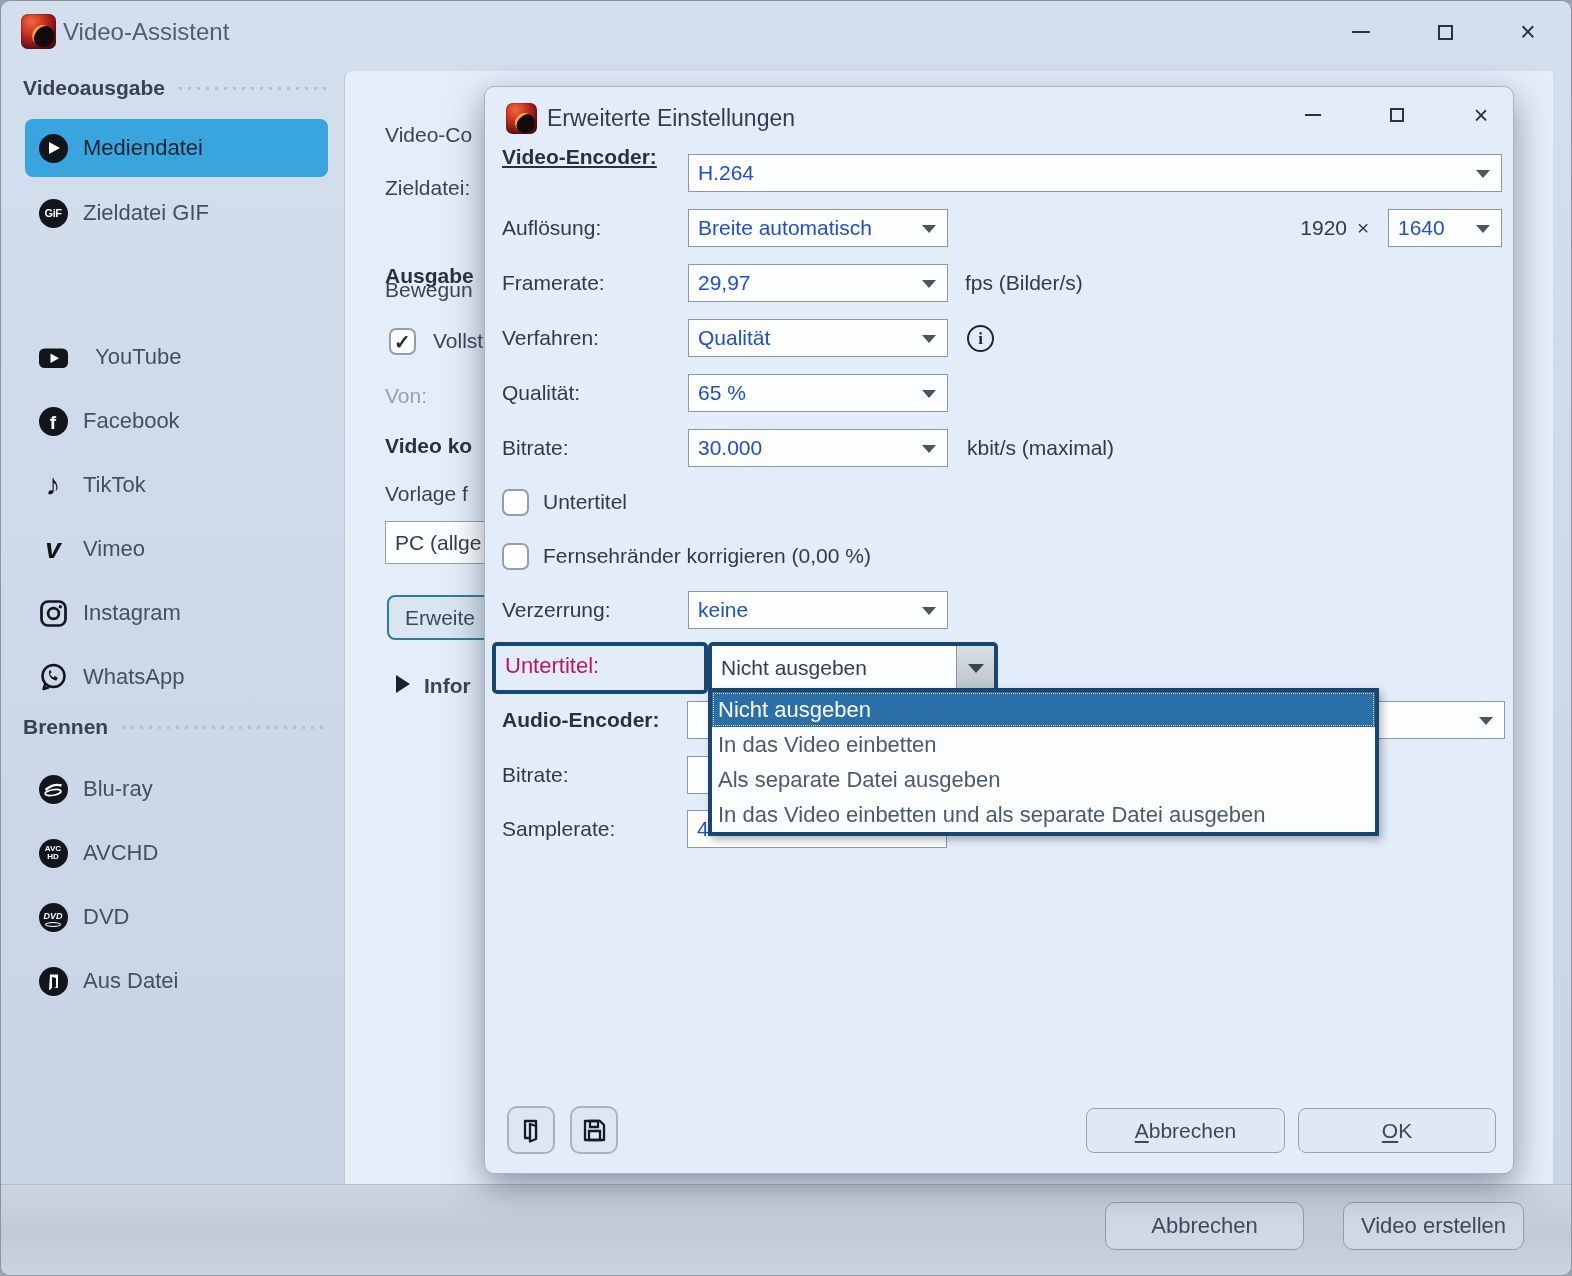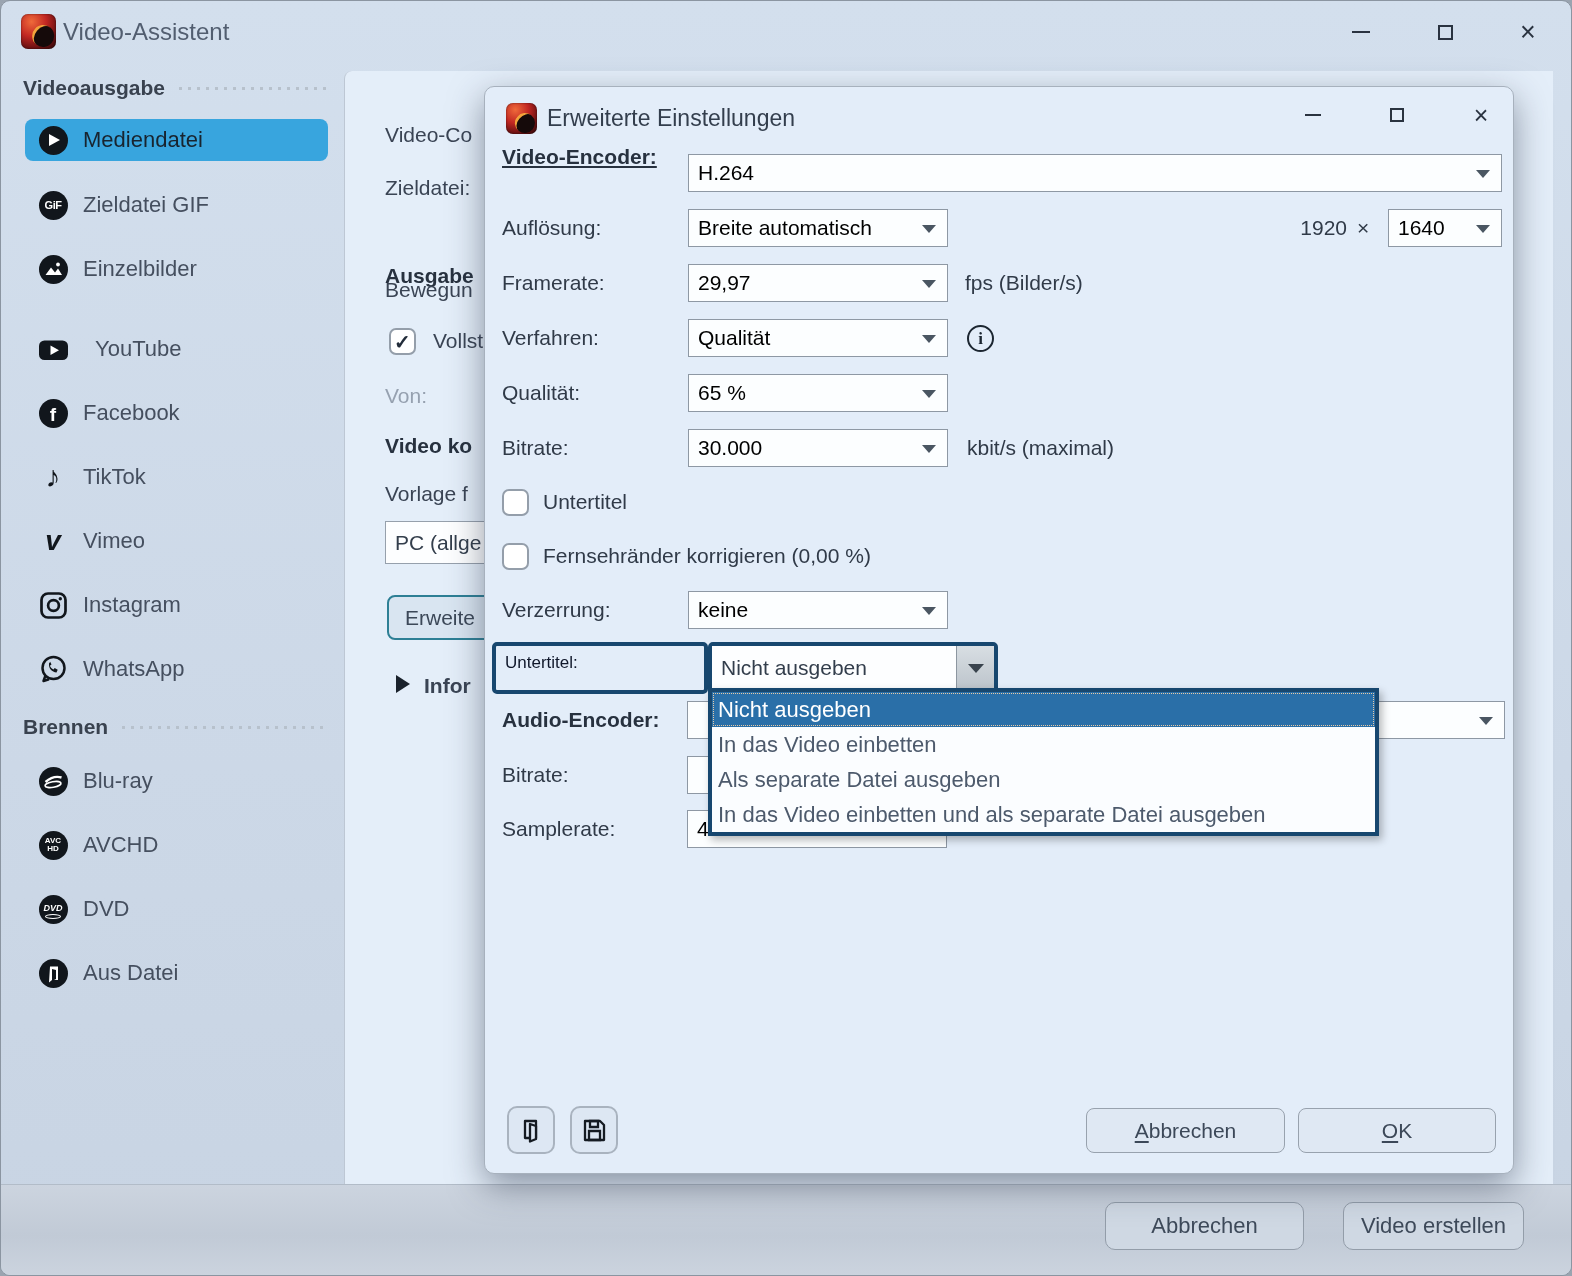--- a/index.html
+++ b/index.html
@@ -16,21 +16,21 @@
   .appicon{border-radius:7px;background:radial-gradient(circle at 30% 22%,#ef6a3a 0%,#c22722 40%,#6b1112 72%,#300909 100%);position:relative;overflow:hidden;box-shadow:inset 0 0 2px rgba(0,0,0,.6);}
   .appicon .lens{position:absolute;right:6%;bottom:4%;width:64%;height:64%;border-radius:50%;background:#150a0a;border-left:3px solid #f3a33c;transform:rotate(40deg);}
   .wtitle{font-size:24px;color:#525e70;}
   .winbtn{width:46px;height:40px;display:flex;align-items:center;justify-content:center;color:#2a3340;}
   .glyph-min{width:18px;height:2.5px;background:#2a3340;}
   .glyph-max{width:15px;height:15px;border:2.5px solid #2a3340;}
   .glyph-close{font-size:27px;line-height:27px;color:#2a3340;}
   
   .sec-head{font-size:21px;font-weight:bold;color:#39424f;display:flex;align-items:center;}
   .dots{flex:1;height:3px;margin-left:14px;background:repeating-linear-gradient(to right,#b7c1cc 0 3px,transparent 3px 9px);}
-  .side-item{position:absolute;left:24px;width:303px;height:42px;display:flex;align-items:center;border-radius:8px;color:#454f5f;font-size:22px;}
+  .side-item{position:absolute;left:24px;width:303px;height:58px;display:flex;align-items:center;border-radius:8px;color:#454f5f;font-size:22px;}
   .side-item.selected{background:#38a5de;color:#18242f;}
   .side-item .ictr{width:32px;height:32px;margin:0 14px 0 12px;display:flex;align-items:center;justify-content:center;flex:none;}
   .blkcirc{width:29px;height:29px;border-radius:50%;background:#11161c;display:flex;align-items:center;justify-content:center;color:#fff;position:relative;}
   .tri-play{width:0;height:0;border-left:11px solid #fff;border-top:6.5px solid transparent;border-bottom:6.5px solid transparent;margin-left:3px;}
   .gif-txt{font-size:11px;font-weight:bold;letter-spacing:-.5px;}
   .avchd-txt{font-size:8px;font-weight:bold;line-height:8px;text-align:center;}
   .charicon{font-size:27px;color:#11161c;font-weight:bold;}
   
   .panel{left:343px;top:70px;width:1209px;height:1113px;background:#e4eef9;border-left:1px solid #bdc7d4;border-top-left-radius:8px;z-index:1;}
   .bglbl{position:absolute;font-size:21px;color:#3a4454;line-height:28px;white-space:nowrap;z-index:2;}
@@ -42,21 +42,21 @@
   
   .bottombar{left:0;top:1183px;width:1572px;height:93px;background:linear-gradient(180deg,#ccd4df 0%,#c1cad6 55%,#ccd4df 100%);border-top:1px solid #b2bcc8;z-index:2;}
   .mainbtn{position:absolute;height:48px;background:#cfd8e3;border:1.5px solid #939da9;border-radius:10px;display:flex;align-items:center;justify-content:center;font-size:22px;color:#3e4a5a;z-index:3;}
   
   .dialog{left:483px;top:85px;width:1030px;height:1088px;background:#e3edf9;border-radius:10px;border:1px solid #a7b1bd;box-shadow:0 12px 34px rgba(45,55,75,.5);z-index:5;}
   .dlg-title{position:absolute;left:62px;top:18px;font-size:23px;color:#333e4d;}
   .dwinbtn{position:absolute;width:44px;height:36px;top:10px;display:flex;align-items:center;justify-content:center;}
   .lbl{position:absolute;left:17px;font-size:21px;color:#303a48;line-height:28px;white-space:nowrap;}
   .bold{font-weight:bold;color:#27313f;}
   .unit{position:absolute;font-size:21px;color:#303a48;line-height:28px;white-space:nowrap;}
-  .combo{position:absolute;height:38px;background:#fcfeff;border:1px solid #8e98a4;display:flex;align-items:center;padding:0 32px 0 9px;font-size:21px;color:#000000;white-space:nowrap;overflow:hidden;}
+  .combo{position:absolute;height:38px;background:#fcfeff;border:1px solid #8e98a4;display:flex;align-items:center;padding:0 32px 0 9px;font-size:21px;color:#1d4ed8;white-space:nowrap;overflow:hidden;}
   .combo .arr{position:absolute;right:11px;top:15px;width:0;height:0;border-left:7px solid transparent;border-right:7px solid transparent;border-top:8px solid #4a5662;}
   .infoicon{position:absolute;width:27px;height:27px;border:2.5px solid #1c2631;border-radius:50%;display:flex;align-items:center;justify-content:center;font-size:17px;font-weight:bold;font-family:"Liberation Serif",serif;color:#1c2631;}
   
   .focusbox{position:absolute;border:4px solid #17476f;border-radius:5px;background:#e3edf9;z-index:8;}
   .subcombo-field{position:absolute;left:0;top:0;bottom:0;right:38px;background:#fdfeff;display:flex;align-items:center;padding-left:9px;font-size:21px;color:#333e4c;white-space:nowrap;}
   .subcombo-btn{position:absolute;right:0;top:0;bottom:0;width:38px;background:linear-gradient(180deg,#d8dee3 0%,#bcc4cb 100%);border-left:1px solid #8c96a0;display:flex;align-items:center;justify-content:center;}
   .subcombo-btn .arr{width:0;height:0;border-left:8px solid transparent;border-right:8px solid transparent;border-top:9px solid #39434d;}
   
   .dropdown{position:absolute;left:223px;top:601px;width:671px;height:148px;background:#fbfdff;border:4px solid #17476f;box-shadow:3px 4px 8px rgba(0,0,0,.28);z-index:9;display:flex;flex-direction:column;}
   .opt{height:35px;line-height:35px;padding-left:6px;font-size:22px;color:#4d5a6c;white-space:nowrap;overflow:hidden;}
@@ -115,30 +115,20 @@
     <span>Mediendatei</span>
   </div>
   <div class="side-item" style="top:183px;">
     <span class="ictr">
         <span class="blkcirc">
           <span class="gif-txt">GiF</span>
         </span>
       </span>
     <span>Zieldatei GIF</span>
   </div>
-  <div class="side-item" style="top:247px;">
-    <span class="ictr">
-        <svg width="29" height="29" viewBox="0 0 29 29">
-          <circle cx="14.5" cy="14.5" r="14.5" fill="#11161c"></circle>
-          <path d="M6.5 20 l5.5-7.5 4 5 3-4 4 6.5 z" fill="#fff"></path>
-          <circle cx="19" cy="9.5" r="1.9" fill="#fff"></circle>
-        </svg>
-      </span>
-    <span>Einzelbilder</span>
-  </div>
   <div class="side-item" style="top:327px;gap:12px;">
     <span class="ictr">
         <svg width="31" height="31" viewBox="0 0 31 31">
           <rect x="1" y="6.5" width="29" height="19.5" rx="5.5" fill="#11161c"></rect>
           <path d="M12.5 11.5 l8.5 4.75 -8.5 4.75 z" fill="#fff"></path>
         </svg>
       </span>
     <span>YouTube</span>
   </div>
   <div class="side-item" style="top:391px;">
@@ -312,21 +302,21 @@
         <span class="arr"></span>
       </div>
     <div class="lbl" style="top:728px;z-index:1;">Samplerate:</div>
     <div class="combo" style="left:202px;top:723px;width:260px;z-index:1;">
         <span>4</span>
         <span class="arr"></span>
       </div>
     <div class="unit" style="left:468px;top:728px;z-index:1;">Hz</div>
 
     <div class="focusbox" style="left:7px;top:555px;width:216px;height:52px;">
-      <div style="position:absolute;left:9px;top:7px;font-size:17px;color:#0f172a;white-space:nowrap;">Untertitel:</div>
+      <div style="position:absolute;left:9px;top:7px;font-size:22px;color:#be185d;white-space:nowrap;">Untertitel:</div>
     </div>
     <div class="focusbox" style="left:223px;top:555px;width:290px;height:52px;">
       <div class="subcombo-field">Nicht ausgeben</div>
       <div class="subcombo-btn">
           <span class="arr"></span>
         </div>
     </div>
 
     <div class="dropdown">
       <div class="opt selected">Nicht ausgeben</div>

